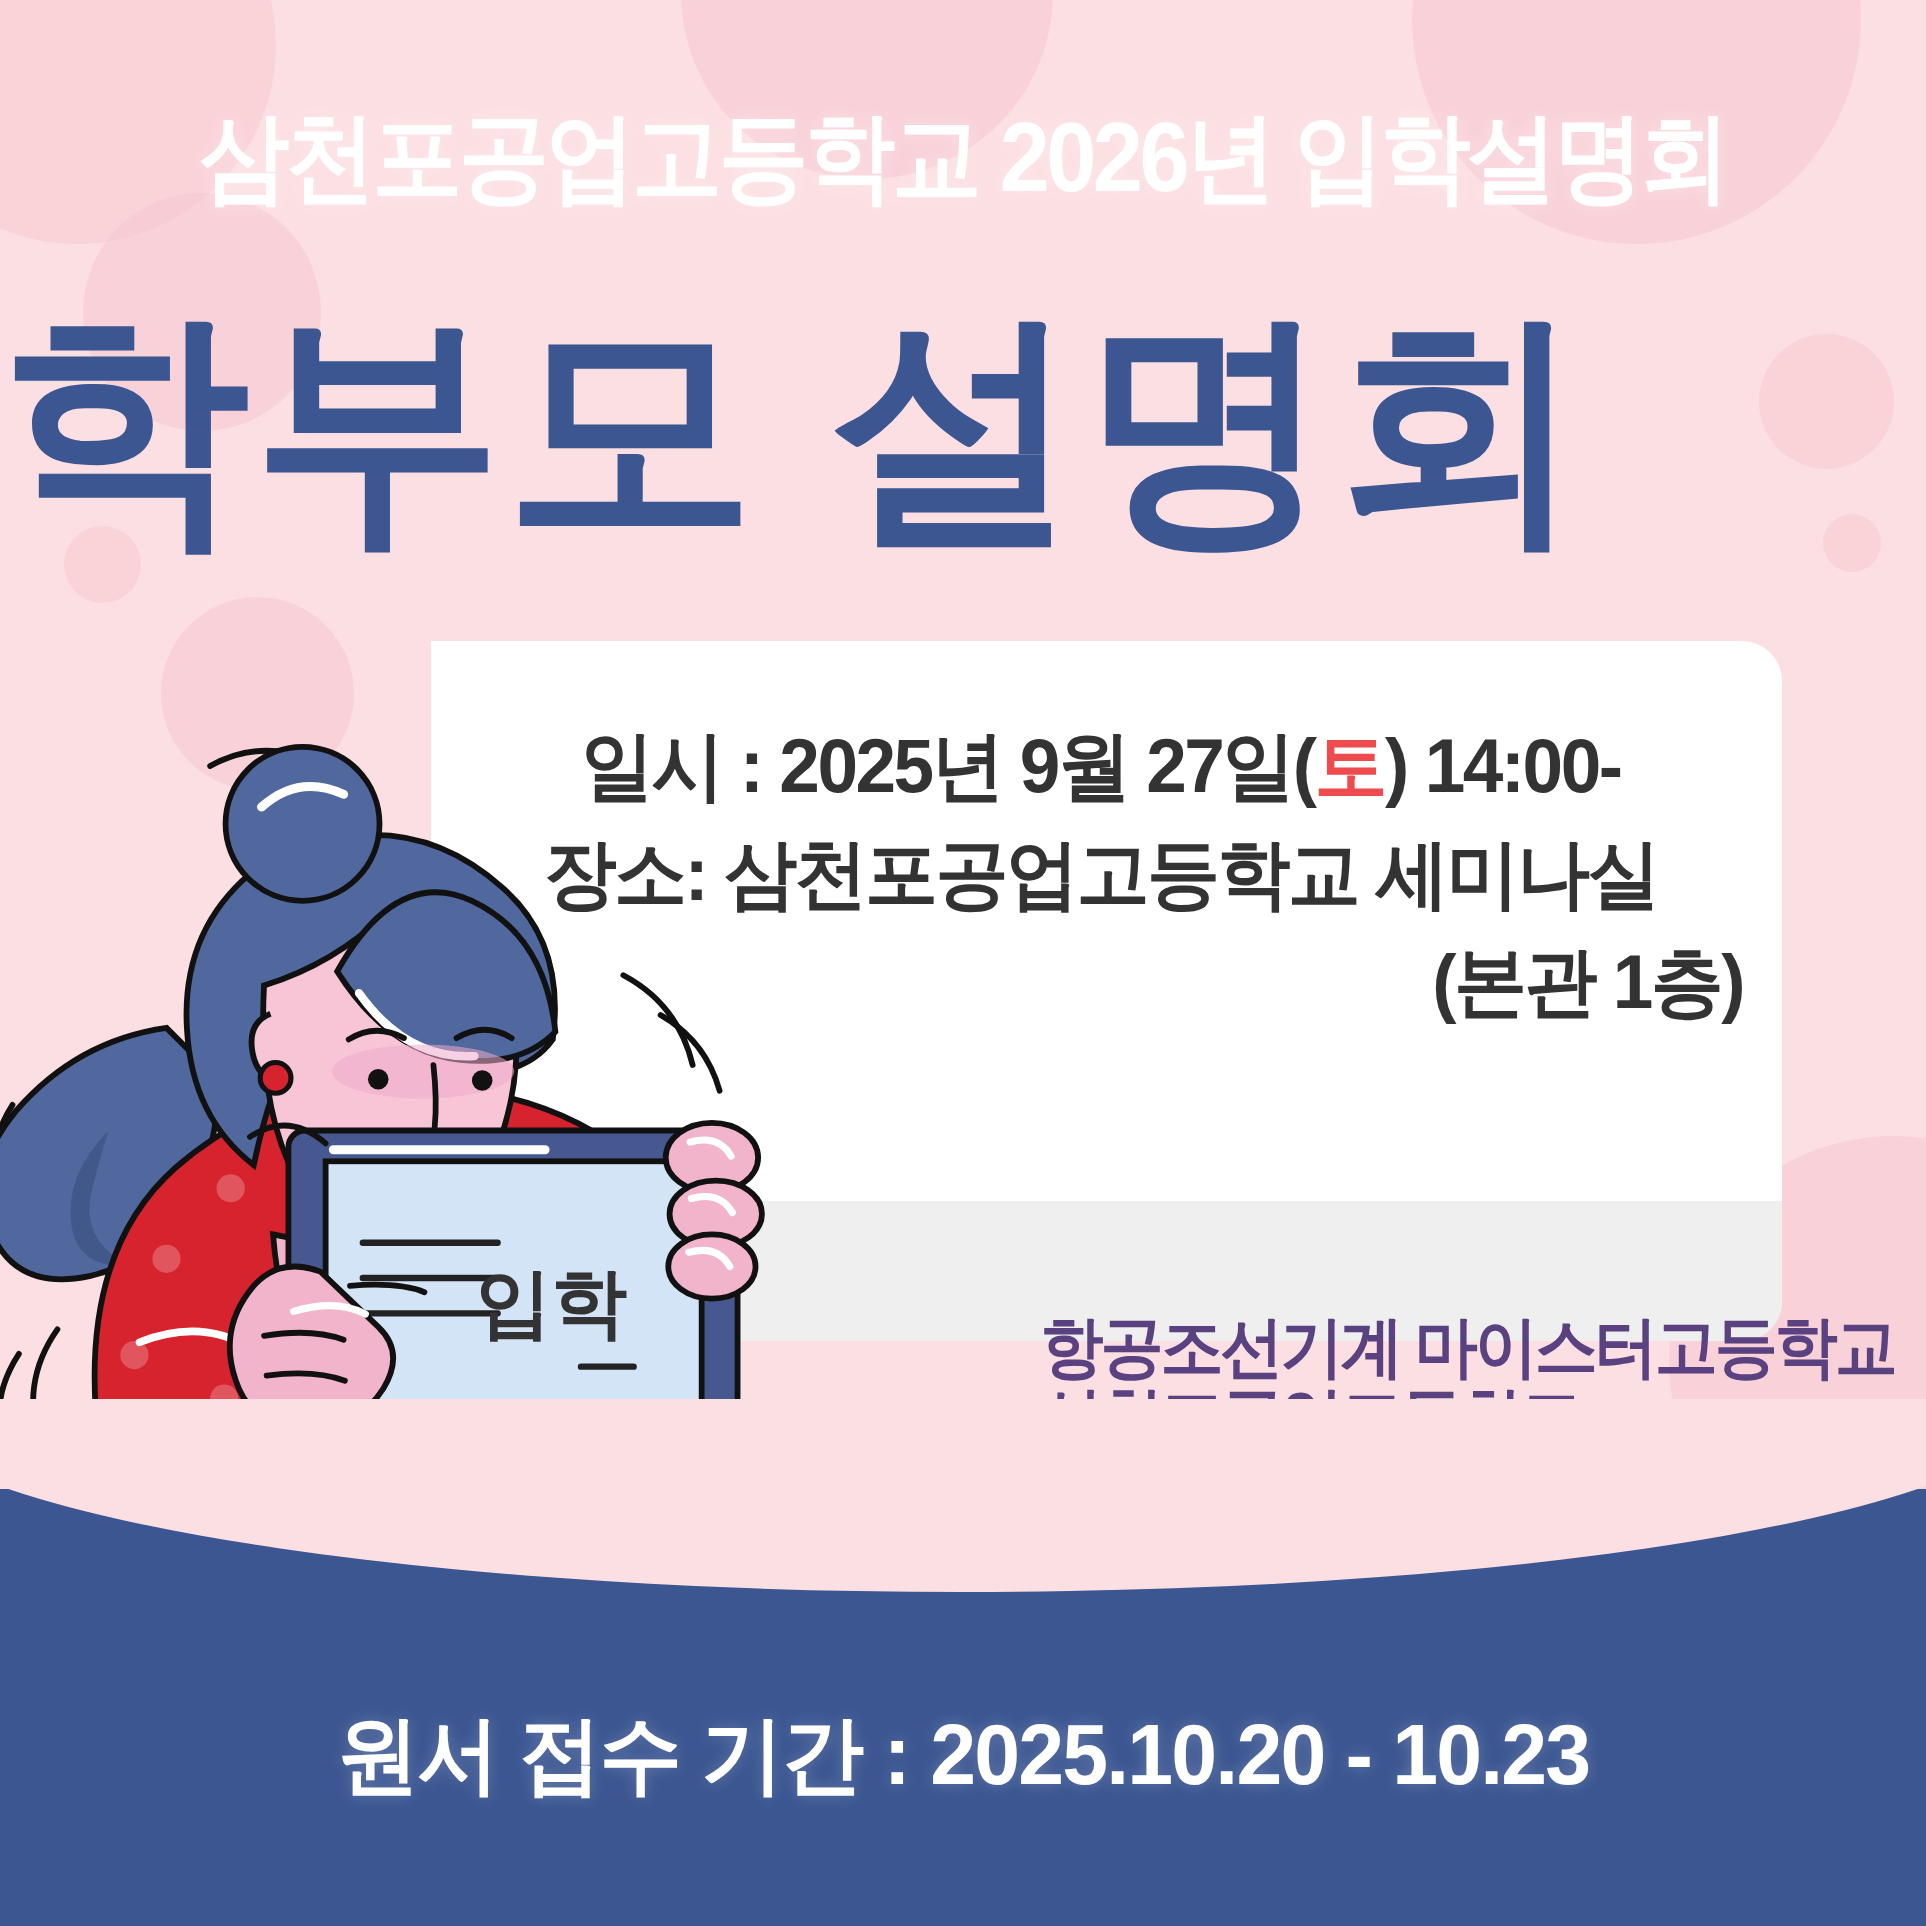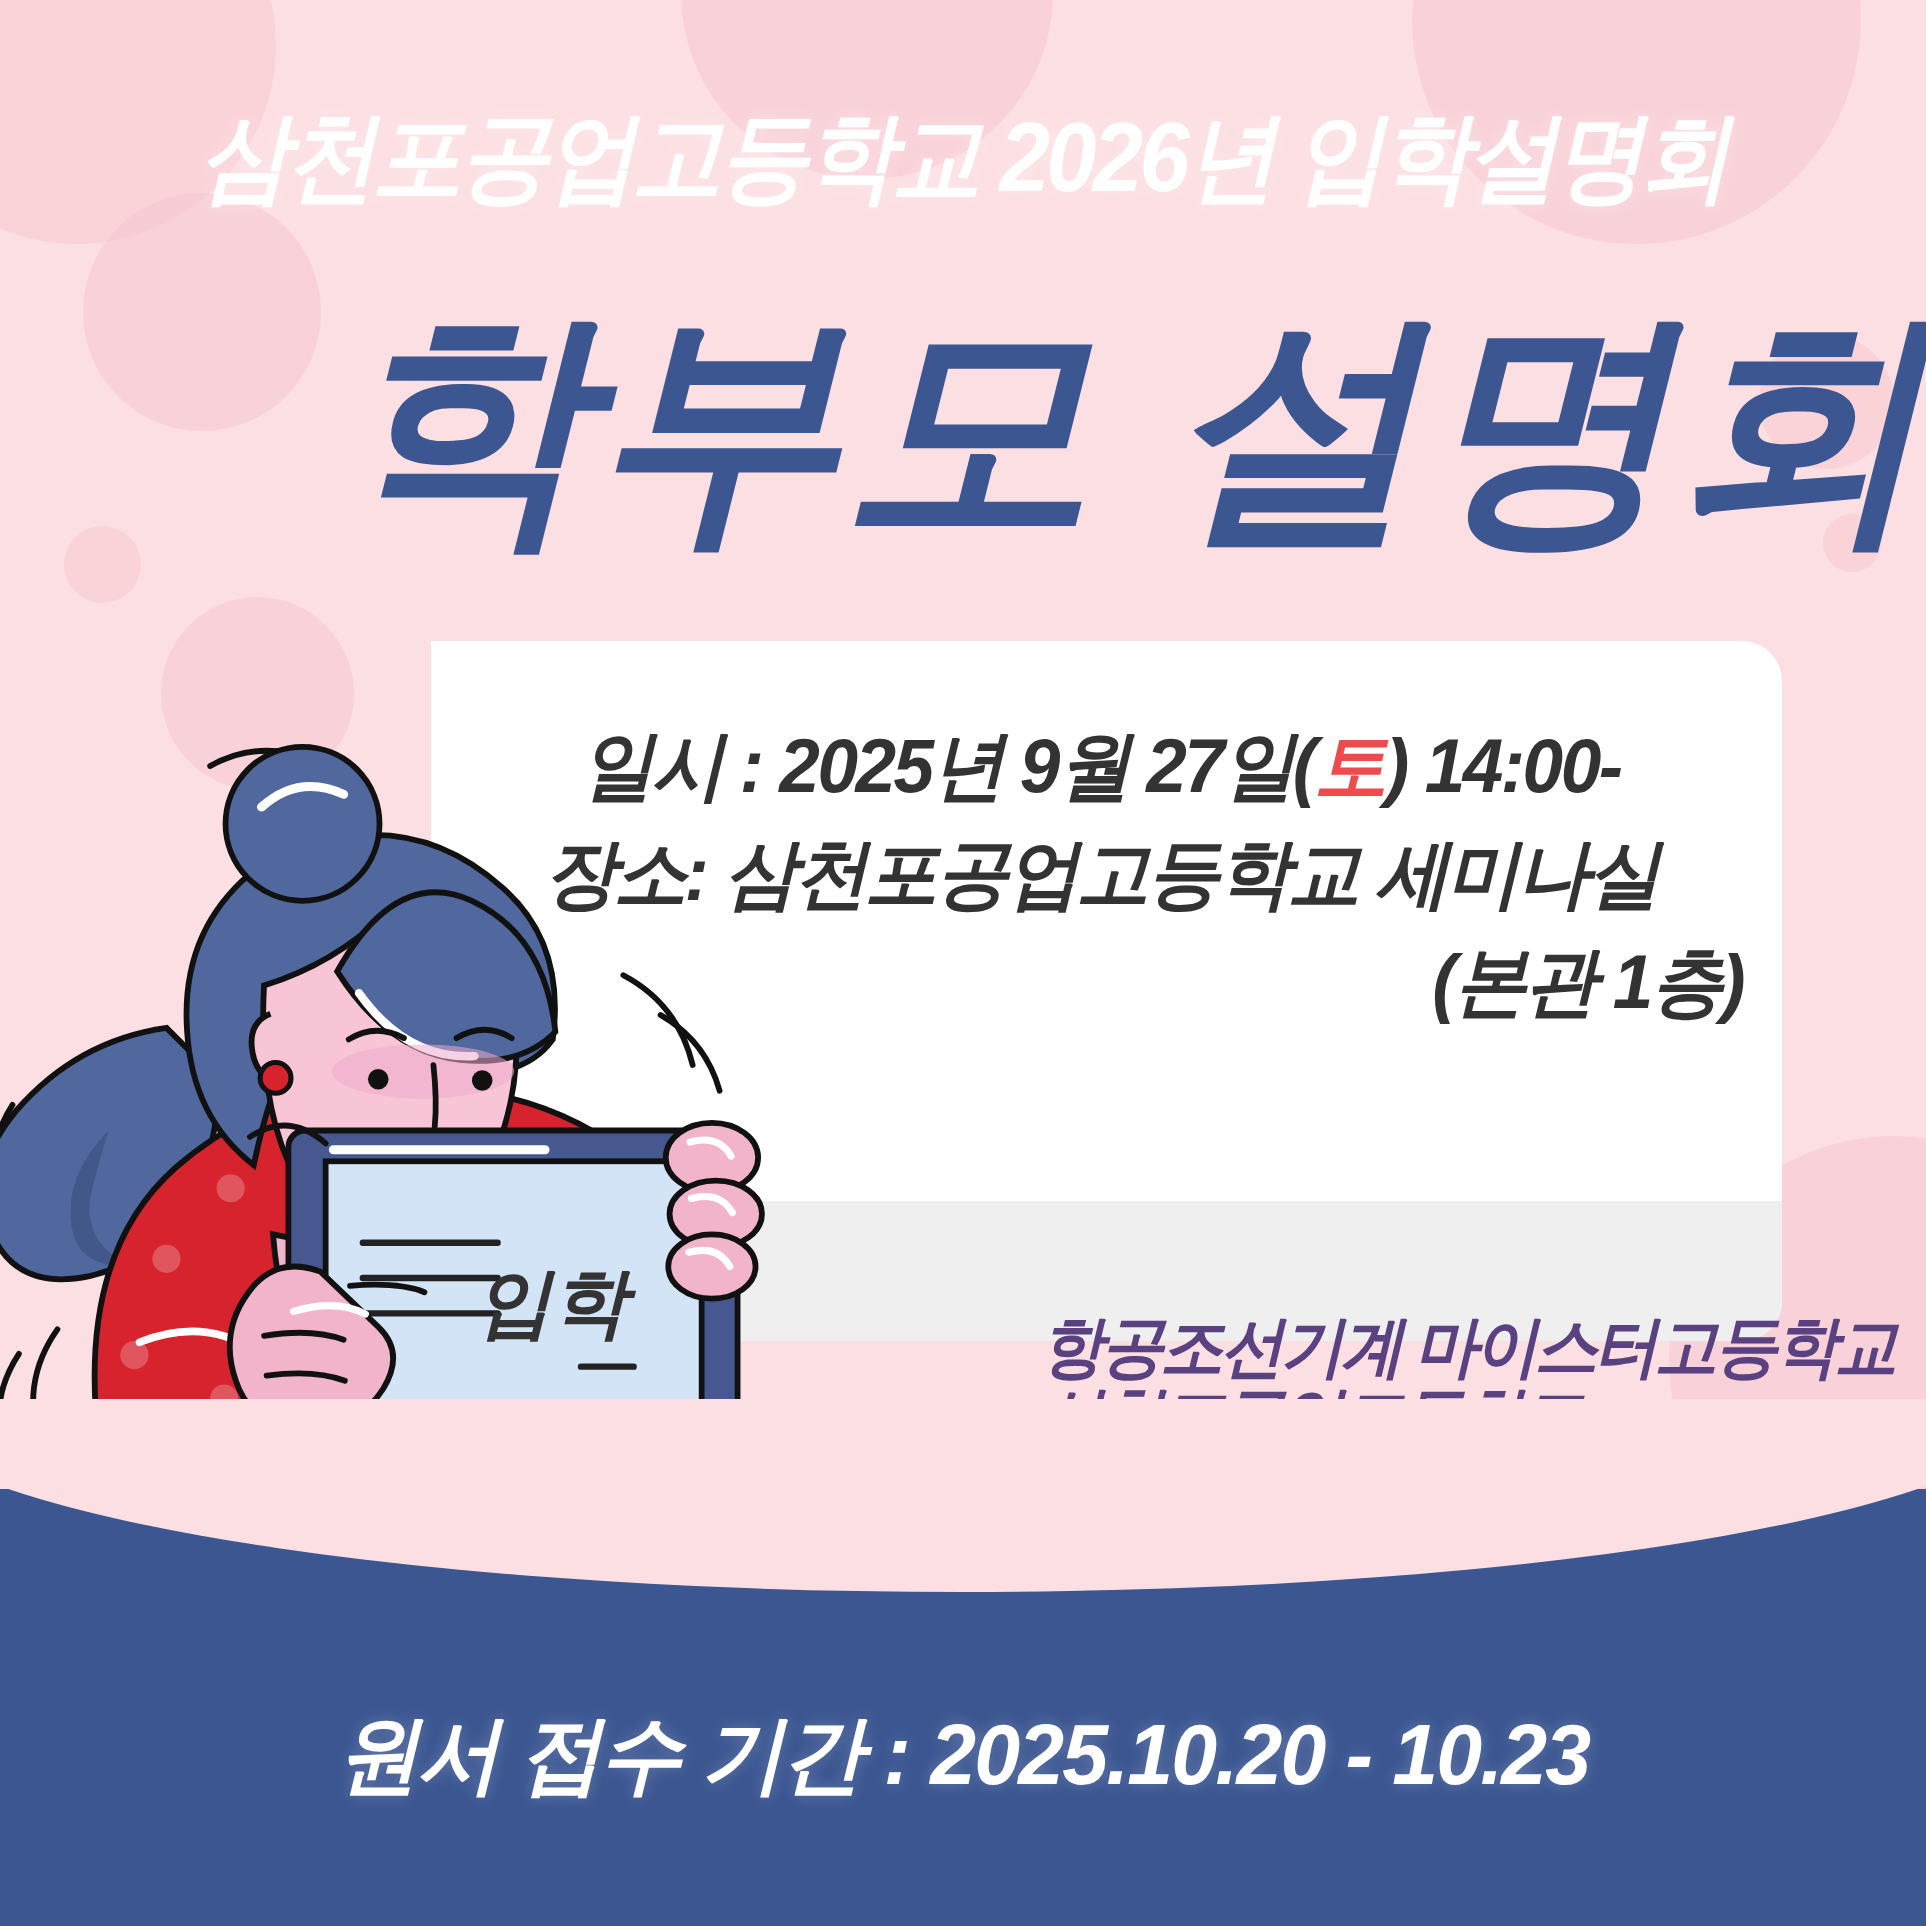--- a/index.html
+++ b/index.html
@@ -4,21 +4,20 @@
 <style>
   html,body{margin:0;padding:0;background:#fff;}
   *{box-sizing:border-box;}
   body{font-family:"Liberation Sans","DejaVu Sans",sans-serif;}
 
   #poster{
     position:relative;
     width:1926px;height:1926px;
     overflow:hidden;
     background:#FCDFE2;
-    font-style:italic;
   }
 
   
   .blob{position:absolute;border-radius:50%;background:#F8C9D2;opacity:.55;}
   .blob.soft{background:#F6C4CE;opacity:.45;}
 
   
   #headline{
     position:absolute;left:0;top:108px;width:1926px;
     text-align:center;
@@ -28,21 +27,21 @@
     letter-spacing:-3.9px;
     transform:scaleX(.92);
     white-space:nowrap;
     text-shadow:0 0 18px rgba(255,255,255,.30);
     line-height:1;
   }
 
   
   #main-title{
     position:absolute;left:0;top:302px;width:1926px;
-    text-align:right;
+    text-align:left;
     color:#3B5691;
     font-size:250px;
     font-weight:700;
     letter-spacing:2.6px;
     line-height:1;
     white-space:nowrap;
   }
 
   
   #info-card{

